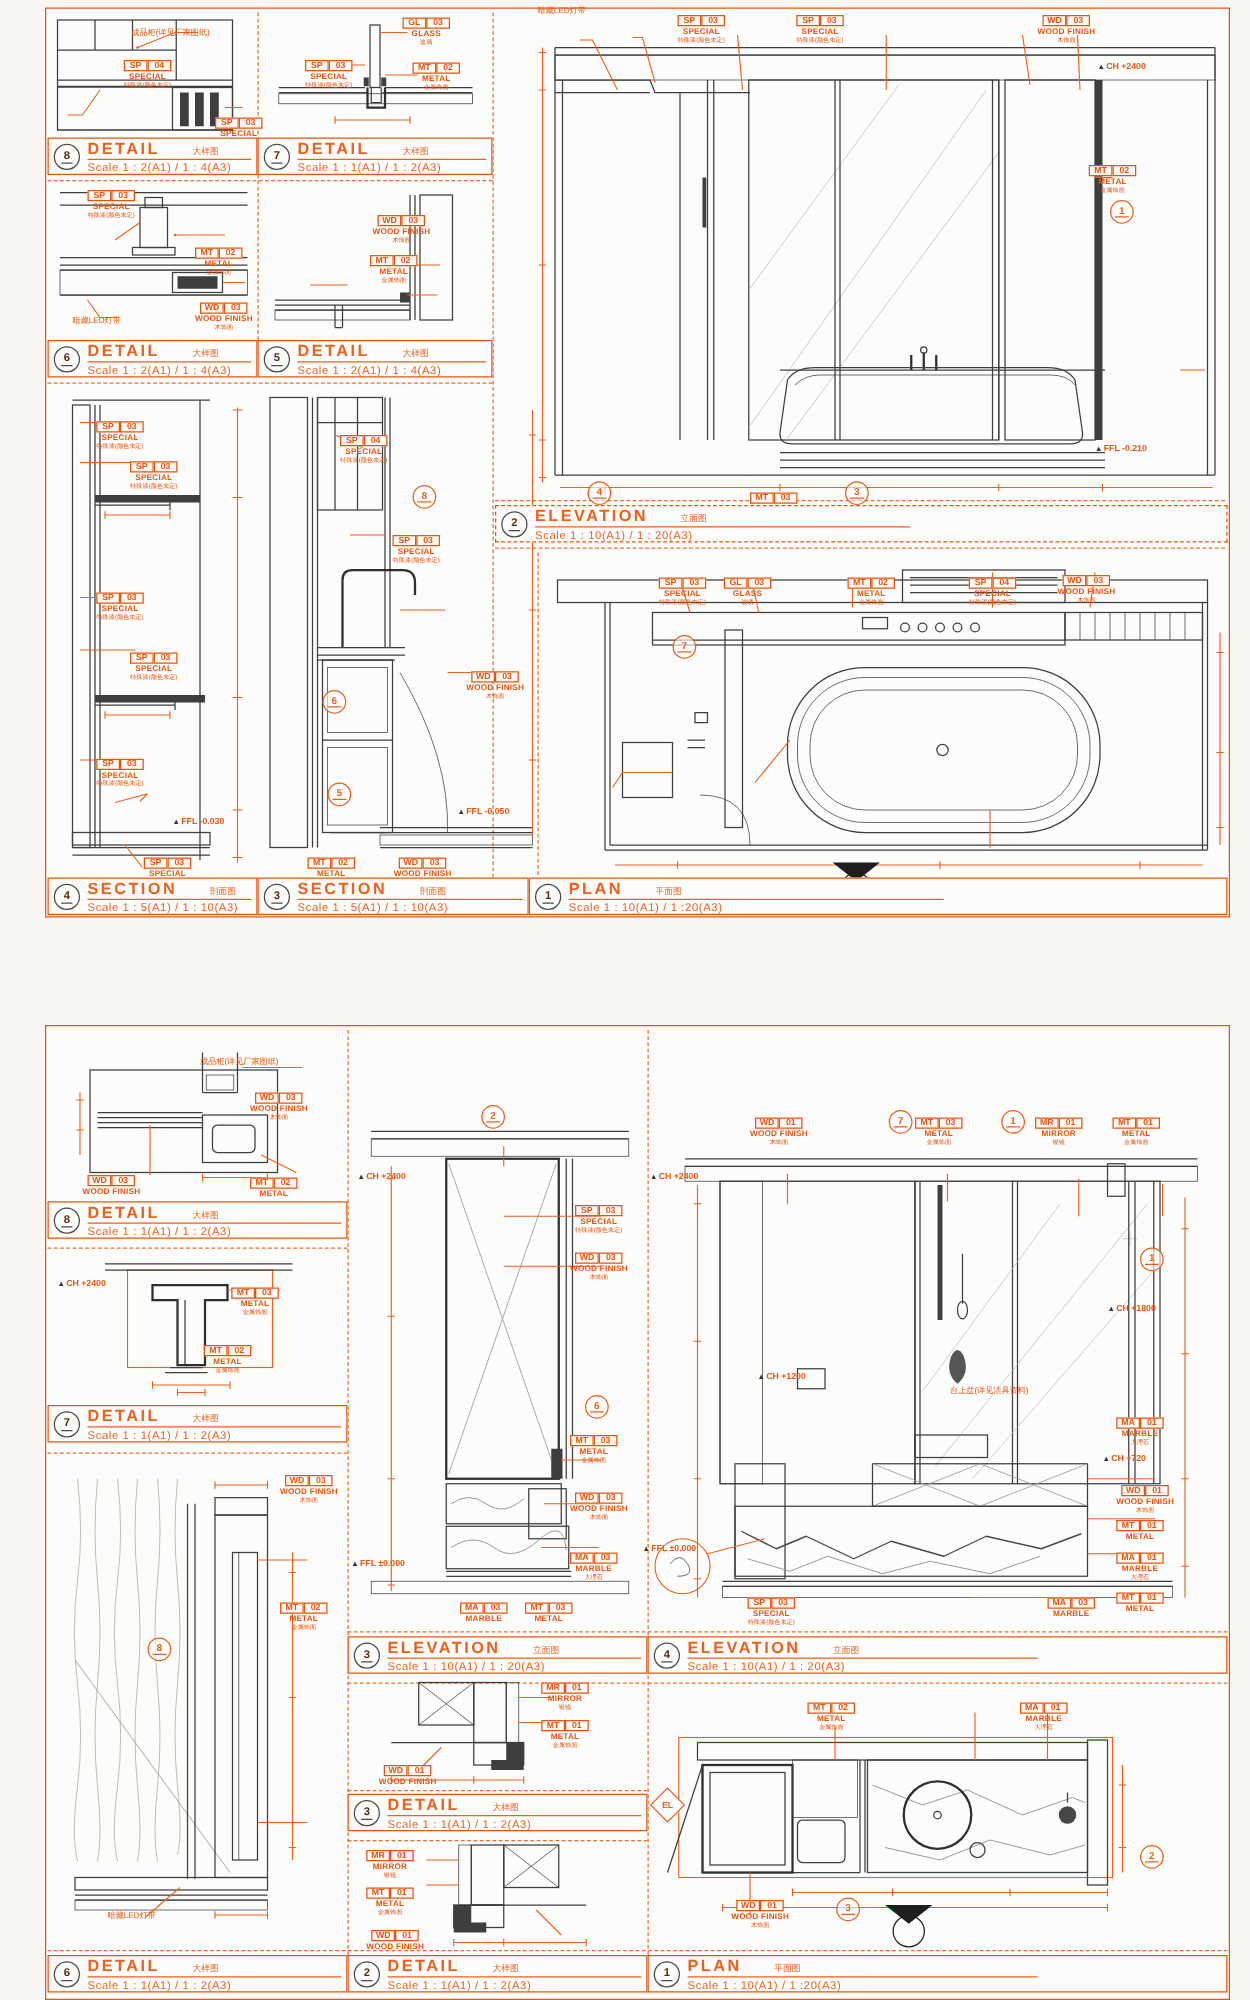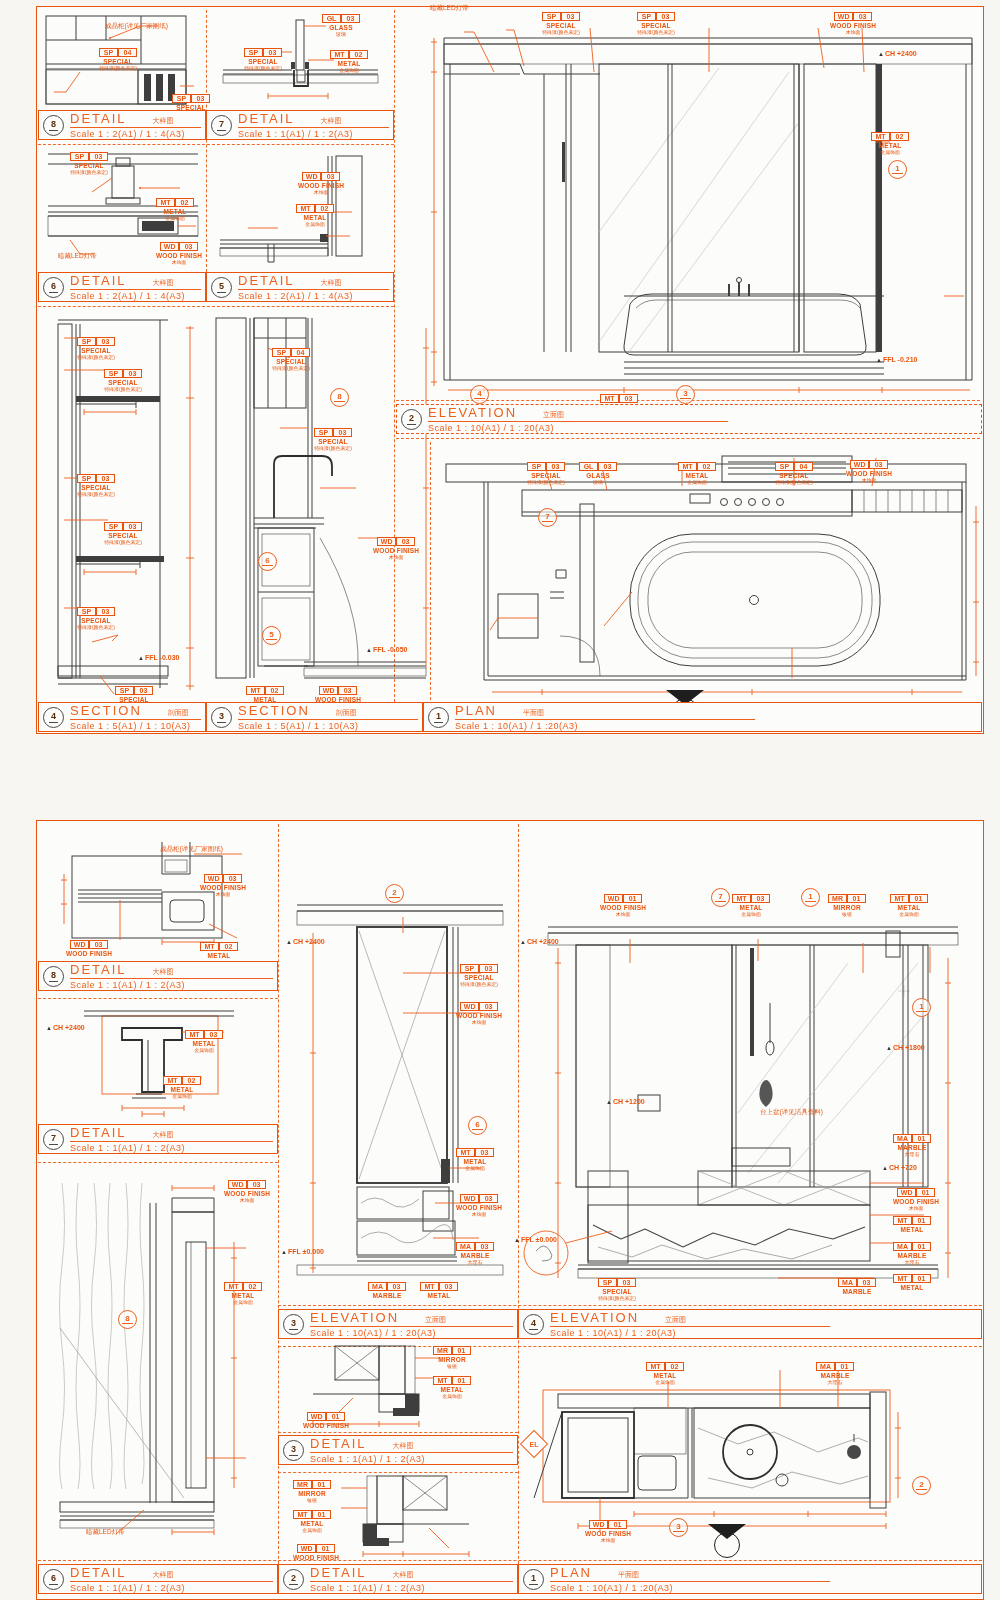--- a/index.html
+++ b/index.html
@@ -28,21 +28,21 @@
   .lvl .tri{font-style:normal;color:#333;font-size:6px;margin-right:1px;}
   .cbub{position:absolute;width:17px;height:17px;border:1.1px solid #ee5f1c;border-radius:50%;color:#ee5f1c;display:flex;align-items:center;justify-content:center;z-index:5;background:rgba(255,255,255,.6);}
   .cbub span{font-size:8px;font-weight:bold;border-bottom:1px solid #ee5f1c;padding:0 3px;line-height:1.1;}
   .note{position:absolute;font-size:6.5px;color:#e8540e;white-space:nowrap;z-index:5;}
   .titlebox{position:absolute;height:30px;border:1px solid #e8540e;display:flex;align-items:center;gap:6px;padding:1px 4px;box-sizing:border-box;background:#fcfcfa;z-index:6;}
   .titlebox.dashed{border-style:dashed;}
   .tcircle{width:19px;height:19px;min-width:19px;border:1.5px solid #4a4a4a;border-radius:50%;display:flex;align-items:center;justify-content:center;}
   .tcircle b{font-size:9px;color:#5a2d0c;border-bottom:1px solid #4a4a4a;padding:0 2px;line-height:1.2;}
   .tcol{display:flex;flex-direction:column;flex:1;}
   .trow{display:flex;align-items:baseline;border-bottom:1px solid #ee5f1c;padding-bottom:1px;}
-  .ttl{color:#ee5f1c;font-size:13px;letter-spacing:2px;font-weight:normal;}
+  .ttl{color:#ee5f1c;font-size:13px;letter-spacing:2px;font-weight:bold;}
   .tzh{color:#ee5f1c;font-size:7px;font-style:normal;margin-left:26px;}
   .tscale{color:#ee5f1c;font-size:9px;letter-spacing:.5px;margin-top:1px;}
   .north{position:absolute;z-index:5;}
   .north .ntri{width:0;height:0;border-left:19px solid transparent;border-right:19px solid transparent;border-top:15px solid #1e1e1e;margin:0 auto;}
   .north .ncirc{width:24px;height:24px;border:1.6px solid #1e1e1e;border-radius:50%;margin:-7px auto 0;background:transparent;}
   .eldia{position:absolute;width:18px;height:18px;border:1.1px solid #ee5f1c;transform:rotate(45deg);display:flex;align-items:center;justify-content:center;z-index:5;background:#fff;}
   .eldia span{transform:rotate(-45deg);font-size:7px;color:#ee5f1c;font-weight:bold;}
 </style>
 </head>
 <body>

